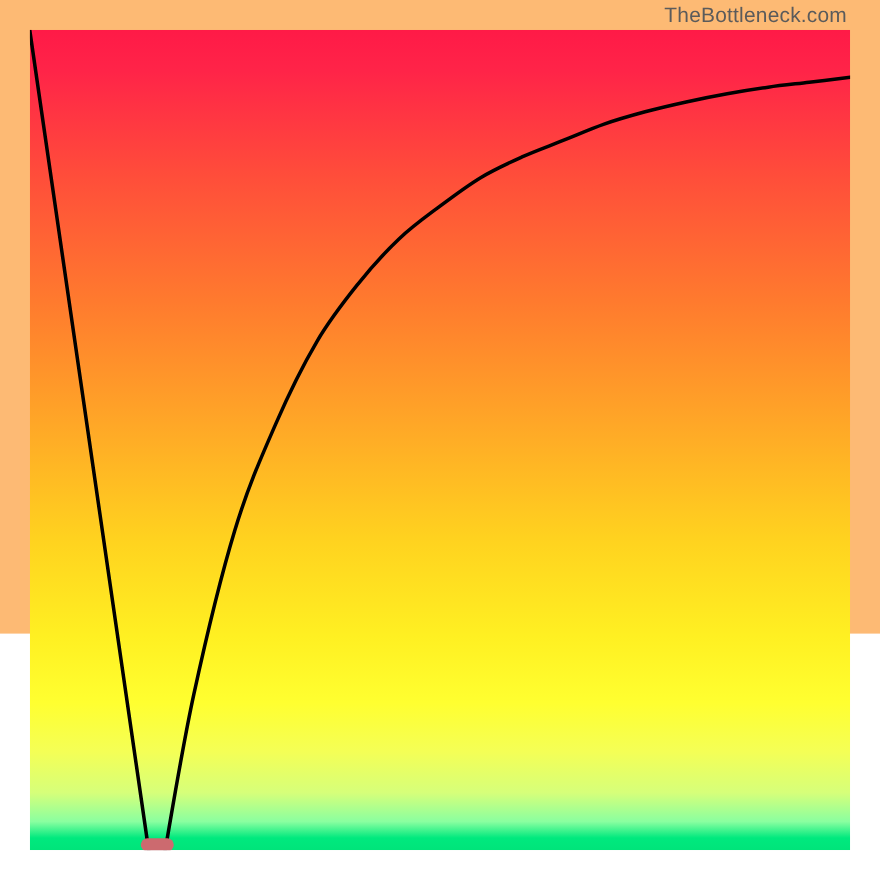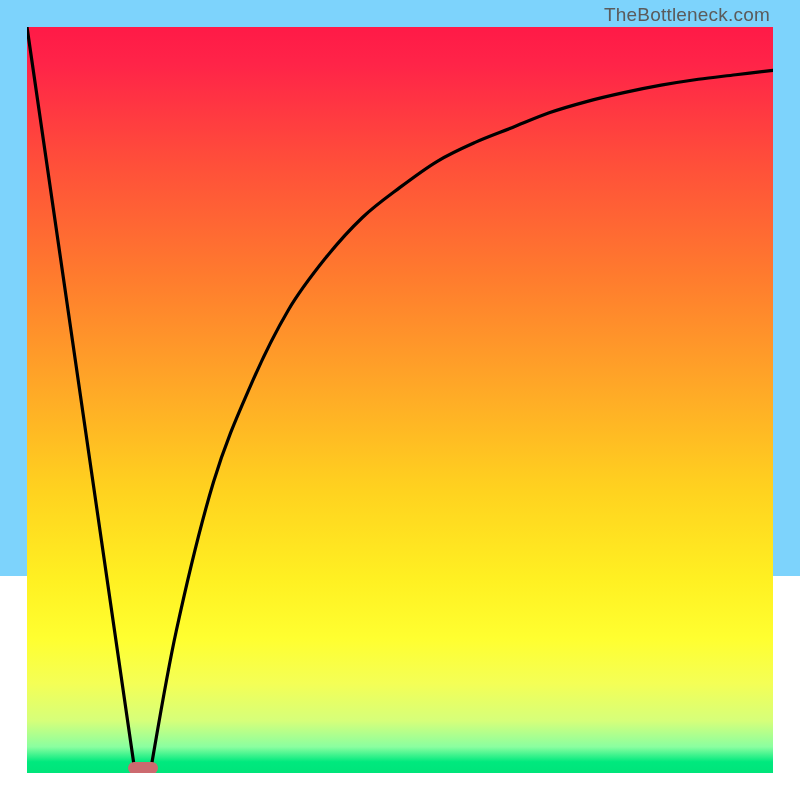--- a/index.html
+++ b/index.html
@@ -7,21 +7,21 @@
     padding: 0;
     width: 800px;
     height: 800px;
     overflow: hidden;
     font-family: Arial, Helvetica, sans-serif;
   }
   .frame {
     position: relative;
     width: 800px;
     height: 576px;
-    background: #7dd3fc;
+    background: #fdba74;
   }
   .plot-area {
     position: absolute;
     left: 27px;
     top: 27px;
     width: 746px;
     height: 746px;
     overflow: hidden;
   }
   .gradient-bg {

